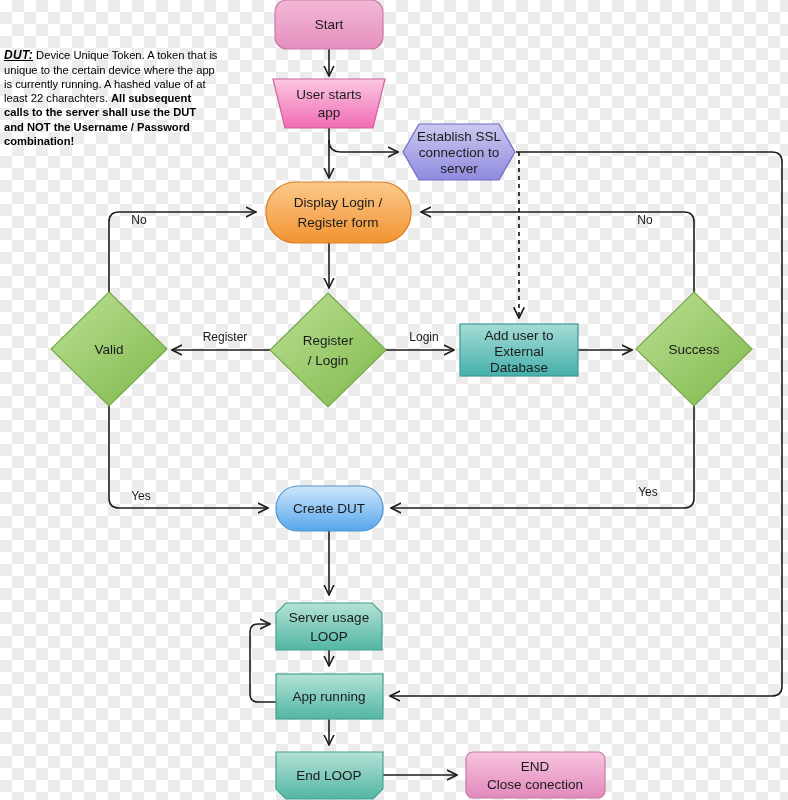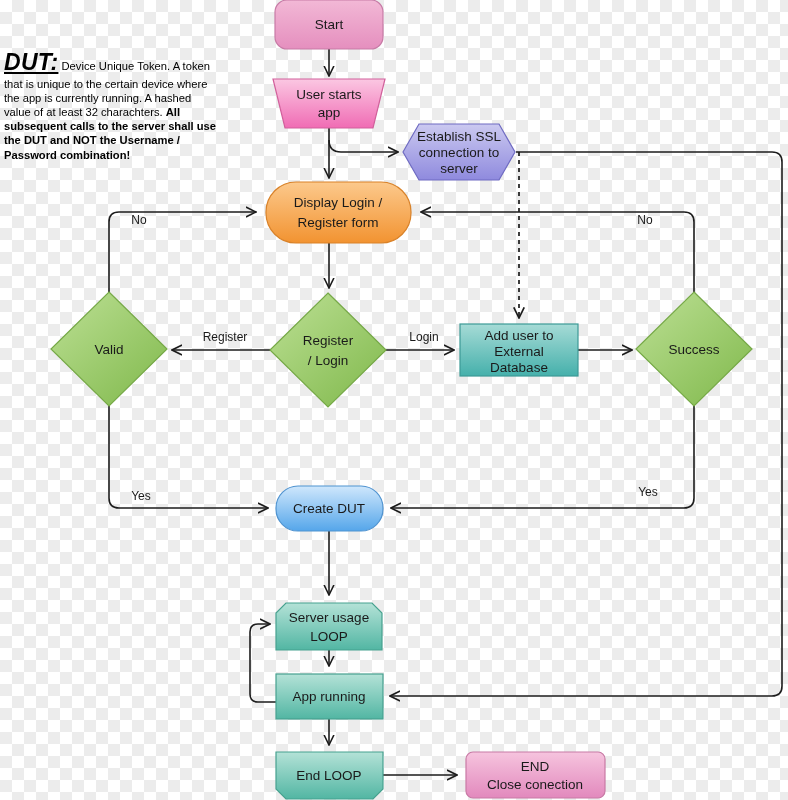--- a/index.html
+++ b/index.html
@@ -19,21 +19,21 @@
   .nodetext{font-family:"Liberation Sans", sans-serif;font-size:13.5px;fill:#1a1a1a;text-anchor:middle;dominant-baseline:middle;}
   .edgelabel{font-family:"Liberation Sans", sans-serif;font-size:12px;fill:#1a1a1a;text-anchor:middle;}
   .edge{fill:none;stroke:#1d1d1d;stroke-width:1.6;}
   .edge-dashed{fill:none;stroke:#1d1d1d;stroke-width:1.7;stroke-dasharray:4 4;}
   .shape{stroke-width:1.2;}
   #note{
     position:absolute;left:4px;top:48px;width:214px;
     font-family:"Liberation Sans", sans-serif;
     font-size:11.2px;line-height:1.26;color:#000;
   }
-  #note .dut{font-weight:bold;font-style:italic;text-decoration:underline;font-size:23px;letter-spacing:0.3px;margin-top:40px;}
+  #note .dut{font-weight:bold;font-style:italic;text-decoration:underline;font-size:12px;letter-spacing:0.3px;margin-top:40px;}
   #note .tail{font-weight:bold;}
 </style>
 </head>
 <body>
 
 <div id="stage">
 
   <svg id="flow" viewBox="0 0 788 800">
     <defs>
       <marker id="arrow" viewBox="0 0 10 10" refX="9" refY="5" markerWidth="7" markerHeight="7" orient="auto-start-reverse">
@@ -198,16 +198,16 @@
       <text class="edgelabel" x="139" y="224">No</text>
       <text class="edgelabel" x="141" y="500">Yes</text>
       <text class="edgelabel" x="225" y="341">Register</text>
       <text class="edgelabel" x="424" y="341">Login</text>
       <text class="edgelabel" x="645" y="224">No</text>
       <text class="edgelabel" x="648" y="496">Yes</text>
     </g>
   </svg>
 
   <div id="note">
-    <span class="dut">DUT:</span><span class="normal"> Device Unique Token. A token that is unique to the certain device where the app is currently running. A hashed value of at least 32 charachters. </span><span class="tail">All subsequent calls to the server shall use the DUT and NOT the Username / Password combination!</span>
+    <span class="dut">DUT:</span><span class="normal"> Device Unique Token. A token that is unique to the certain device where the app is currently running. A hashed value of at least 22 charachters. </span><span class="tail">All subsequent calls to the server shall use the DUT and NOT the Username / Password combination!</span>
   </div>
 
 </div>
 
 </body></html>

